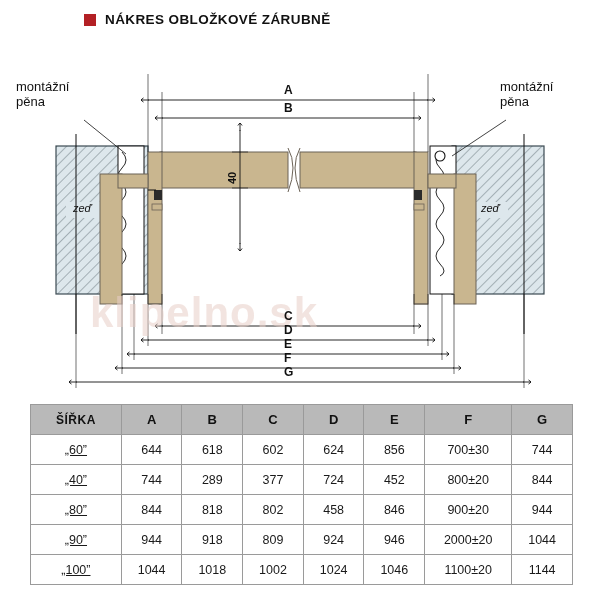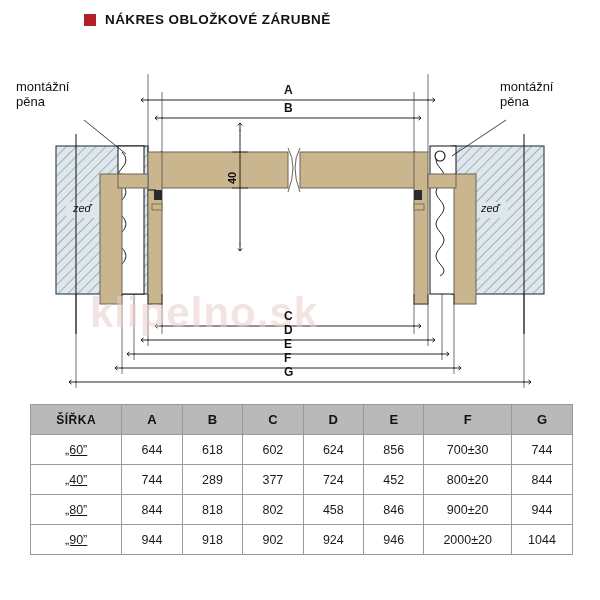--- a/index.html
+++ b/index.html
@@ -265,23 +265,33 @@
           <td>802</td>
           <td>458</td>
           <td>846</td>
           <td>900±20</td>
           <td>944</td>
         </tr>
         <tr>
           <td class="first">„90”</td>
           <td>944</td>
           <td>918</td>
-          <td>902</td>
+          <td>809</td>
           <td>924</td>
           <td>946</td>
           <td>2000±20</td>
           <td>1044</td>
         </tr>
+        <tr>
+          <td class="first">„100”</td>
+          <td>1044</td>
+          <td>1018</td>
+          <td>1002</td>
+          <td>1024</td>
+          <td>1046</td>
+          <td>1100±20</td>
+          <td>1144</td>
+        </tr>
       </tbody>
     </table>
   </div>
 
 </div>
 
 </body></html>

